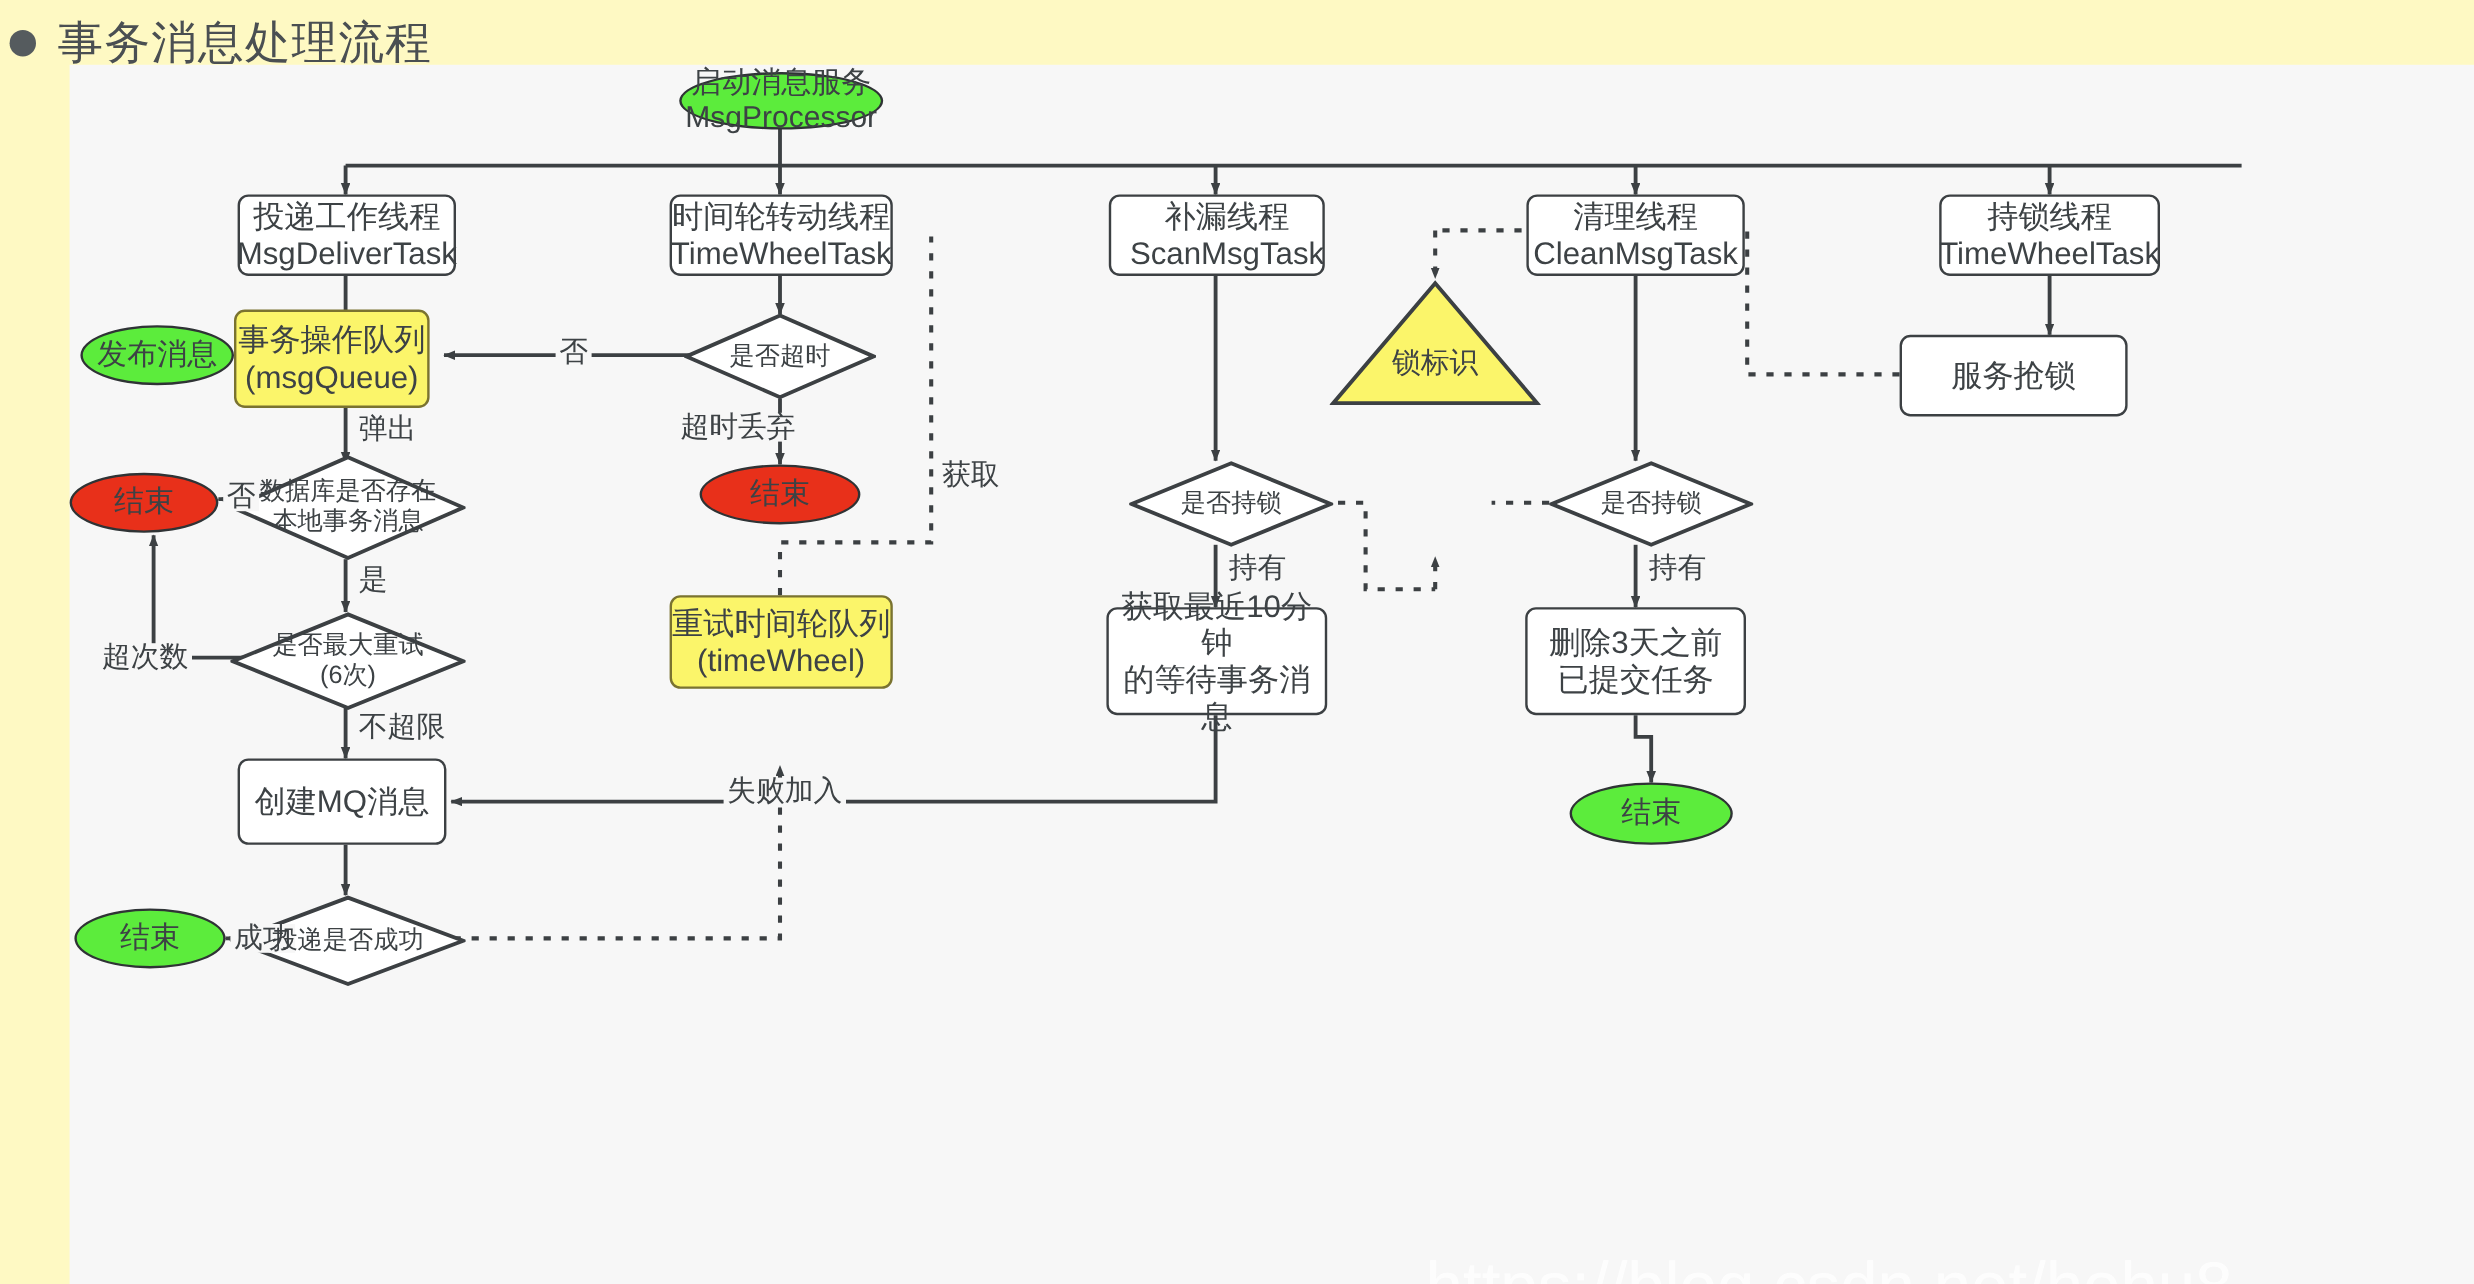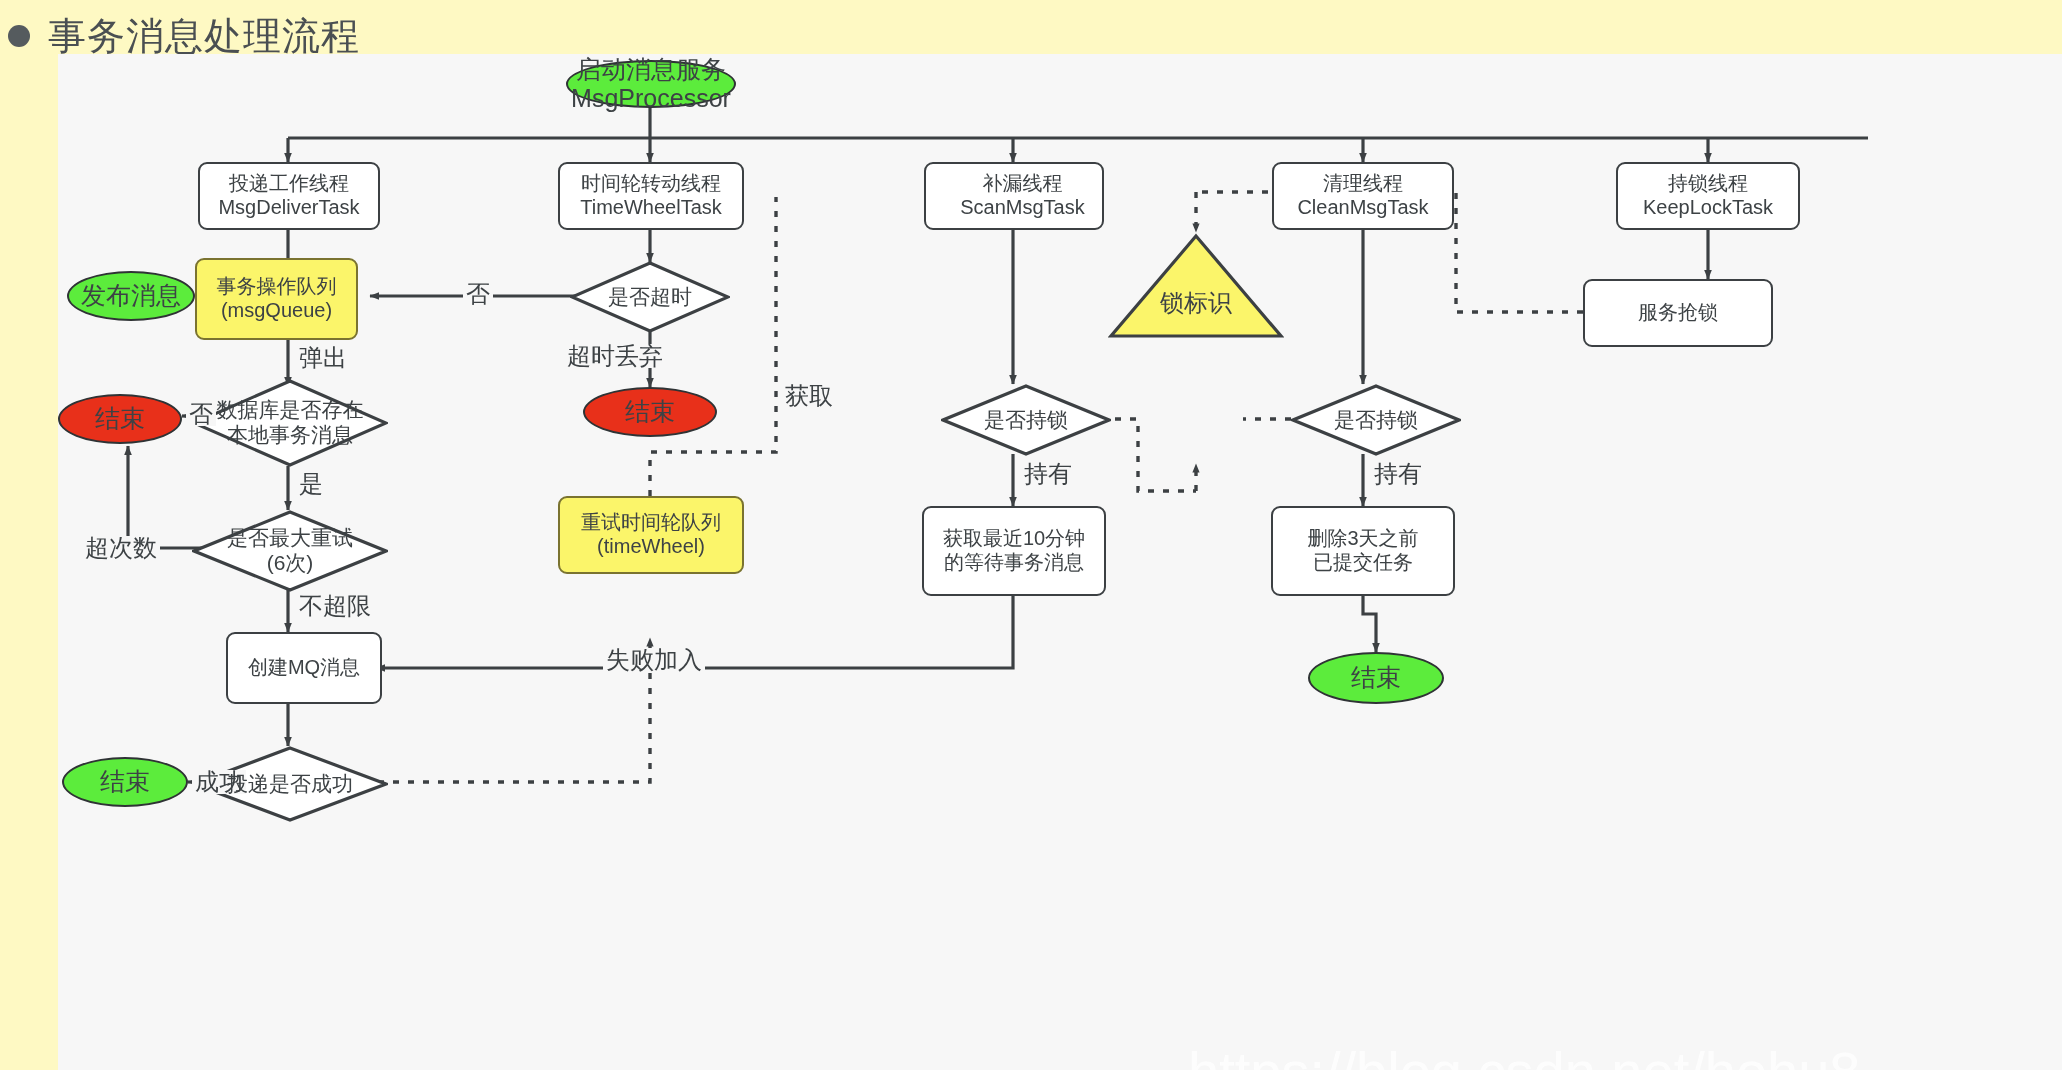--- a/index.html
+++ b/index.html
@@ -11,21 +11,21 @@
   #heading .bullet{width:22px;height:22px;border-radius:50%;background:#555b5e;margin-left:8px;margin-right:18px;flex:0 0 auto;}
   #heading .htext{font-size:38px;color:#4a4f52;letter-spacing:1px;line-height:1;}
 
   
   #canvas{position:absolute;left:58px;top:54px;width:2004px;height:1016px;background:#f7f7f7;}
   #wires{position:absolute;left:0;top:0;width:2004px;height:1016px;}
 
   .node{position:absolute;box-sizing:border-box;display:flex;align-items:center;justify-content:center;
         text-align:center;color:#3d4245;line-height:1.18;white-space:pre-line;}
 
-  .rect{border:2.5px solid #3c4043;border-radius:9px;background:#ffffff;font-size:20px;}
+  .rect{border:2.5px solid #3c4043;border-radius:9px;background:#ffffff;font-size:26px;}
   .rect.q{background:#fbf56a;border-color:#7a7330;}
   .ellipse{border:2.5px solid #2f3335;border-radius:50%;font-size:25px;}
   .ellipse.green{background:#5cec3c;}
   .ellipse.red{background:#e8301a;}
 
   .diamond{font-size:21px;}
   .diamond .dshape{position:absolute;left:0;top:0;width:100%;height:100%;}
   .diamond .dlabel{position:relative;z-index:2;width:100%;text-align:center;}
 
   .tri{font-size:24px;}
@@ -130,21 +130,21 @@
 
     <div class="node rect" style="left:140px;top:108px;width:182px;height:68px;">投递工作线程
 MsgDeliverTask</div>
     <div class="node rect" style="left:500px;top:108px;width:186px;height:68px;">时间轮转动线程
 TimeWheelTask</div>
     <div class="node rect" style="left:866px;top:108px;width:180px;height:68px;padding-left:17px;">补漏线程
 ScanMsgTask</div>
     <div class="node rect" style="left:1214px;top:108px;width:182px;height:68px;">清理线程
 CleanMsgTask</div>
     <div class="node rect" style="left:1558px;top:108px;width:184px;height:68px;">持锁线程
-KeepLockTask</div>
+TimeWheelTask</div>
 
     <div class="node ellipse green" style="left:9px;top:217px;width:128px;height:50px;">发布消息</div>
     <div class="node rect q" style="left:137px;top:204px;width:163px;height:82px;">事务操作队列
 (msgQueue)</div>
 
     <div class="node diamond" style="left:512px;top:207px;width:160px;height:72px;">
       <svg class="dshape" viewBox="0 0 160 72" preserveAspectRatio="none">
           <polygon points="80,2 158,36 80,70 2,36" fill="#ffffff" stroke="#3c4043" stroke-width="3.2"></polygon>
         </svg>
       <span class="dlabel">是否超时</span>
@@ -161,21 +161,21 @@
     <div class="node ellipse red" style="left:0px;top:340px;width:124px;height:50px;">结束</div>
 
     <div class="node diamond" style="left:134px;top:456px;width:196px;height:82px;">
       <svg class="dshape" viewBox="0 0 196 82" preserveAspectRatio="none">
           <polygon points="98,2 194,41 98,80 2,41" fill="#ffffff" stroke="#3c4043" stroke-width="3.2"></polygon>
         </svg>
       <span class="dlabel">是否最大重试
 (6次)</span>
     </div>
 
-    <div class="node rect" style="left:140px;top:578px;width:156px;height:72px;margin-left:28px;">创建MQ消息</div>
+    <div class="node rect" style="left:140px;top:578px;width:174px;height:72px;">创建MQ消息</div>
 
     <div class="node diamond" style="left:134px;top:692px;width:196px;height:76px;">
       <svg class="dshape" viewBox="0 0 196 76" preserveAspectRatio="none">
           <polygon points="98,2 194,38 98,74 2,38" fill="#ffffff" stroke="#3c4043" stroke-width="3.2"></polygon>
         </svg>
       <span class="dlabel">投递是否成功</span>
     </div>
     <div class="node ellipse green" style="left:4px;top:703px;width:126px;height:50px;">结束</div>
 
     <div class="node rect q" style="left:500px;top:442px;width:186px;height:78px;">重试时间轮队列

